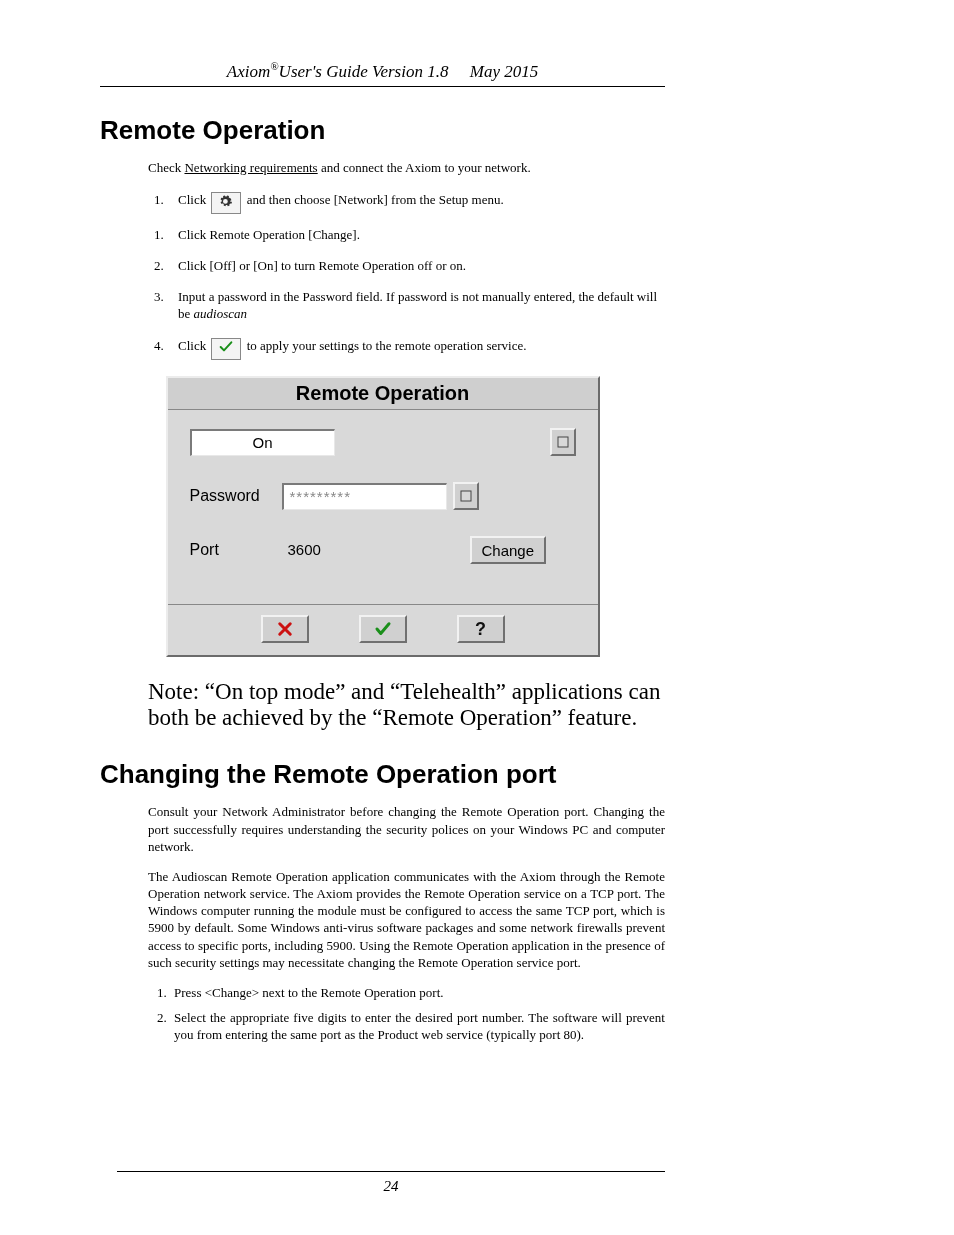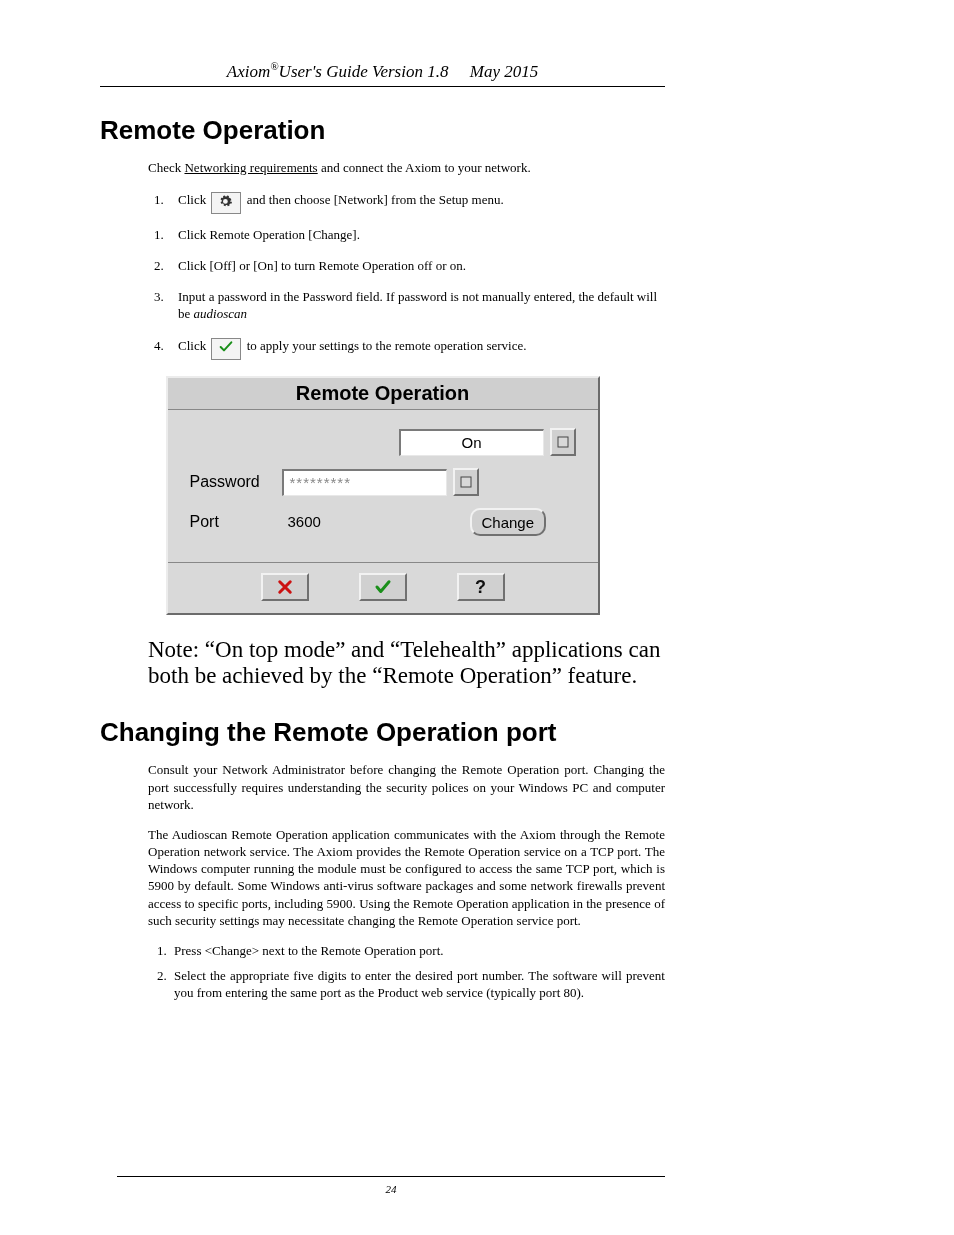--- a/index.html
+++ b/index.html
@@ -90,23 +90,23 @@
     font-size: 20px;
     text-align: center;
     border-bottom: 1px solid #888;
     padding: 4px 0 4px 0;
     background: #cfcfcf;
   }
   .dlg-body { padding: 18px 22px 14px 22px; }
   .dlg-row {
     display: flex;
     align-items: center;
-    margin-bottom: 12px;
-  }
-  .dlg-row.first { justify-content: flex-end; }
+    margin-bottom: 26px;
+  }
+  .dlg-row.first { justify-content: space-between; }
   .dlg-label {
     width: 92px;
     font-size: 16px;
   }
   .dlg-field {
     width: 150px;
     height: 24px;
     line-height: 24px;
     background: #fff;
     border-top: 2px solid #7a7a7a;
@@ -130,21 +130,20 @@
     border-right: 2px solid #707070;
     border-bottom: 2px solid #707070;
     height: 24px;
     box-sizing: content-box;
   }
   .drop-btn { width: 22px; margin-left: 6px; }
   .change-btn {
     padding: 0 10px;
     font-size: 15px;
     margin-left: 26px;
-    border-radius: 10px;
   }
   .dlg-port-row .dlg-field {
     border: none; background: transparent; width:150px;
   }
   .dlg-footer {
     display: flex;
     justify-content: center;
     gap: 50px;
     border-top: 1px solid #888;
     padding: 10px 0 12px 0;
@@ -154,21 +153,21 @@
     width: 44px;
     height: 24px;
   }
   .footer {
     position: absolute;
     left: 117px; right: 100px; bottom: 40px;
     border-top: 1.5px solid #000;
     text-align: center;
     padding-top: 6px;
     font-style: italic;
-    font-size: 11px;
+    font-size: 15px;
   }
   ol.numbered {
     margin: 2px 0 0 48px;
     padding-left: 22px;
   }
   ol.numbered li { margin: 8px 0; padding-left: 4px; text-align: justify;}
 </style>
 </head>
 <body>
 

